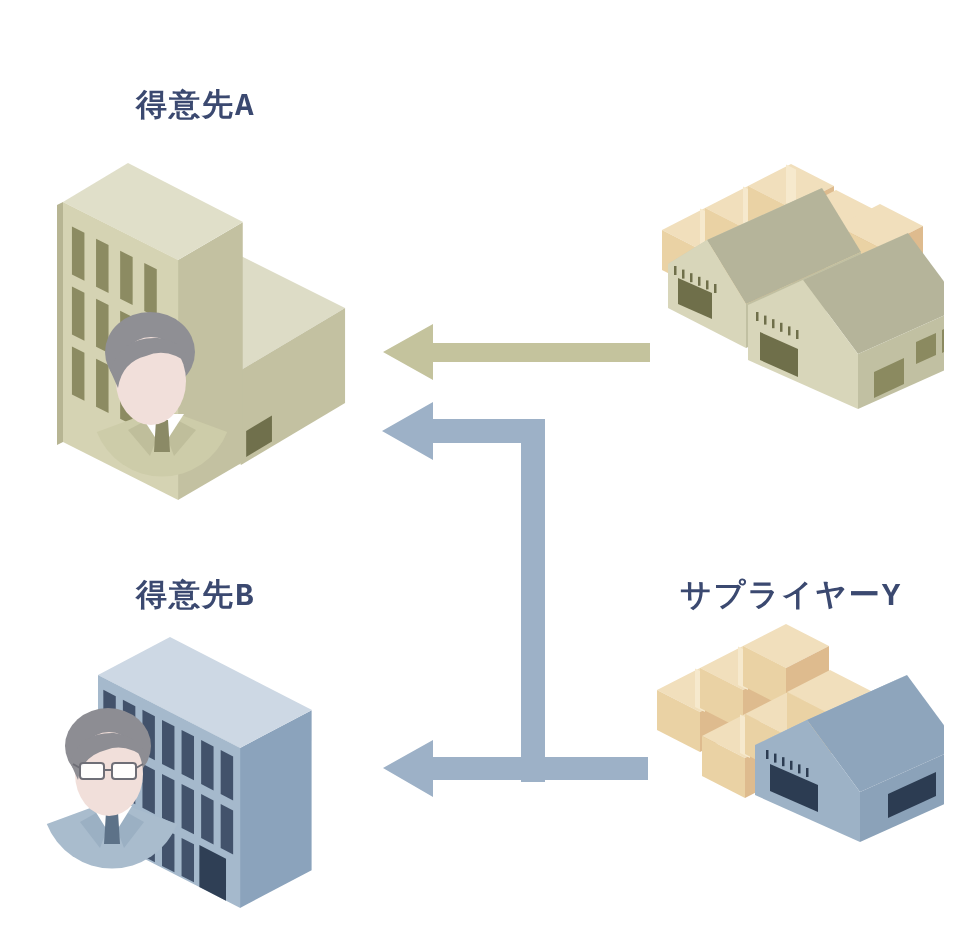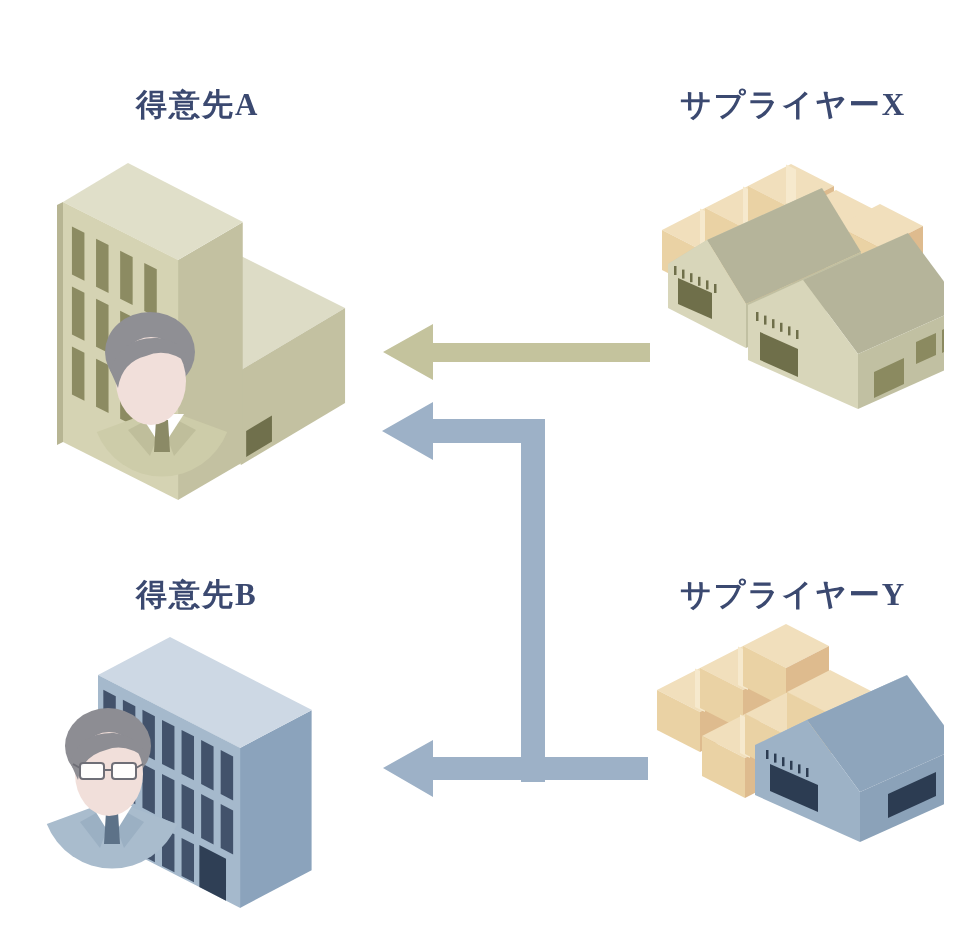--- a/index.html
+++ b/index.html
@@ -1,20 +1,20 @@
 <!DOCTYPE html>
 <html style="--label_color: #3b4970; --arrow_olive: #c4c39d; --arrow_blue: #9db1c7; --background: #ffffff;"><head>
 <meta charset="utf-8">
 <style>
   html,body{margin:0;padding:0;background:#fff;}
   .stage{
     position:relative;
     width:944px;height:928px;
     background:var(--background,#fff);
-    font-family:Liberation Serif, serif;
+    font-family:Liberation Mono, monospace;
     overflow:hidden;
   }
   .node-label{
     position:absolute;
     font-size:31px;
     font-weight:600;
     letter-spacing:2px;
     color:var(--label_color,#3b4970);
     white-space:nowrap;
   }
@@ -25,21 +25,20 @@
   svg{position:absolute;left:0;top:0;}
   .arrow-olive{fill:var(--arrow_olive,#c4c39d);}
   .arrow-blue{fill:var(--arrow_blue,#9db1c7);}
 </style>
 </head>
 <body>
 
 <div class="stage">
 
   <div class="node-label" id="label-customer-a">得意先A</div>
-  <div class="node-label" id="label-supplier-x">サプライヤーX</div>
   <div class="node-label" id="label-supplier-y">サプライヤーY</div>
   <div class="node-label" id="label-customer-b">得意先B</div>
 
   <svg width="970" height="928" viewBox="0 0 970 928">
 
     <g>
 
       <polygon points="137,318 241,256 345,308 241,370" fill="#dddcc6"></polygon>
       <g transform="matrix(0.894,0.447,0,1,137,318)">
         <rect x="0" y="0" width="116" height="95" fill="#d5d3b3"></rect>

